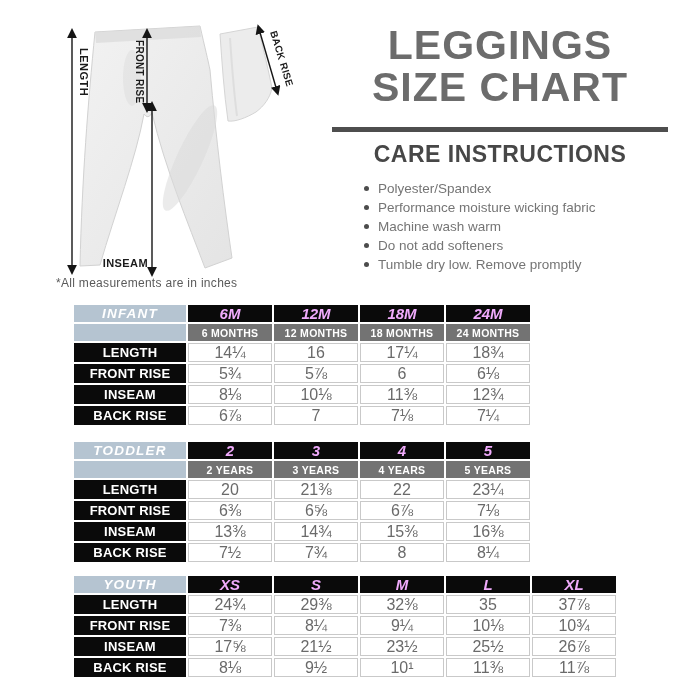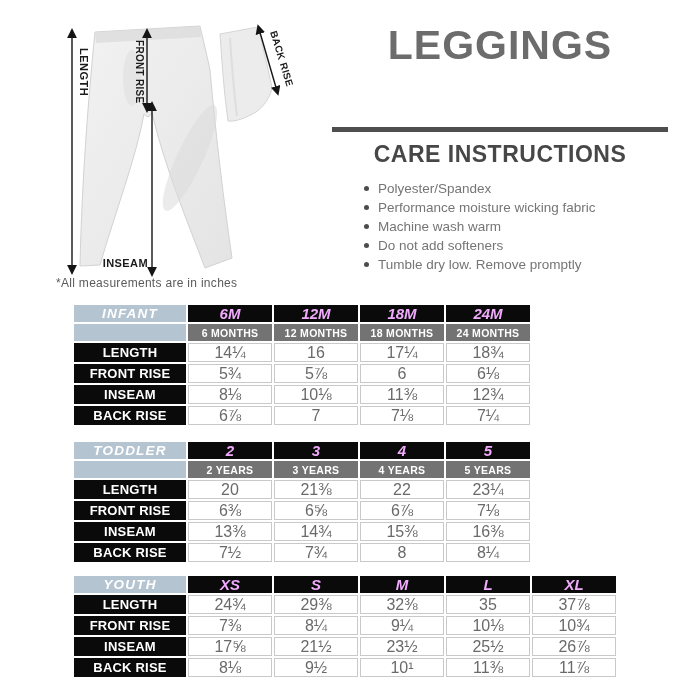--- a/index.html
+++ b/index.html
@@ -72,20 +72,21 @@
     <text transform="translate(40,40) rotate(90)" font-size="11" letter-spacing="0.5">LENGTH</text>
     <text transform="translate(96,32) rotate(90)" font-size="10" letter-spacing="0.3">FRONT RISE</text>
     <text x="108" y="259" text-anchor="end" font-size="11" letter-spacing="0.4">INSEAM</text>
     <text transform="translate(230,24) rotate(73)" font-size="10" letter-spacing="0.3">BACK RISE</text>
   </svg>
 
   <div class="note">*All measurements are in inches</div>
 
   <div class="rhead">
     <div class="title">LEGGINGS</div>
+    <div class="title">SIZE CHART</div>
   </div>
   <div class="rule"></div>
   <div class="care-title">CARE INSTRUCTIONS</div>
   <ul class="care-list">
     <li>
         <span class="dot"></span>
         <span>Polyester/Spandex</span>
       </li>
     <li>
         <span class="dot"></span>

